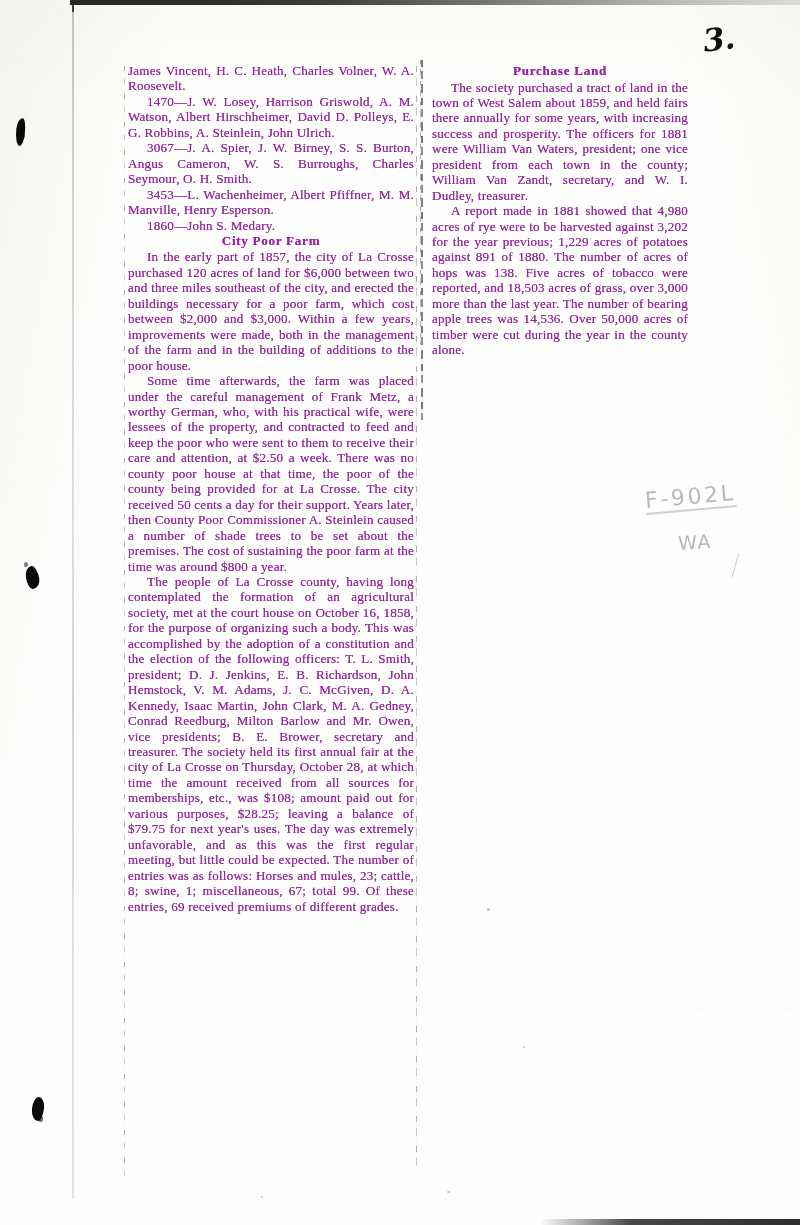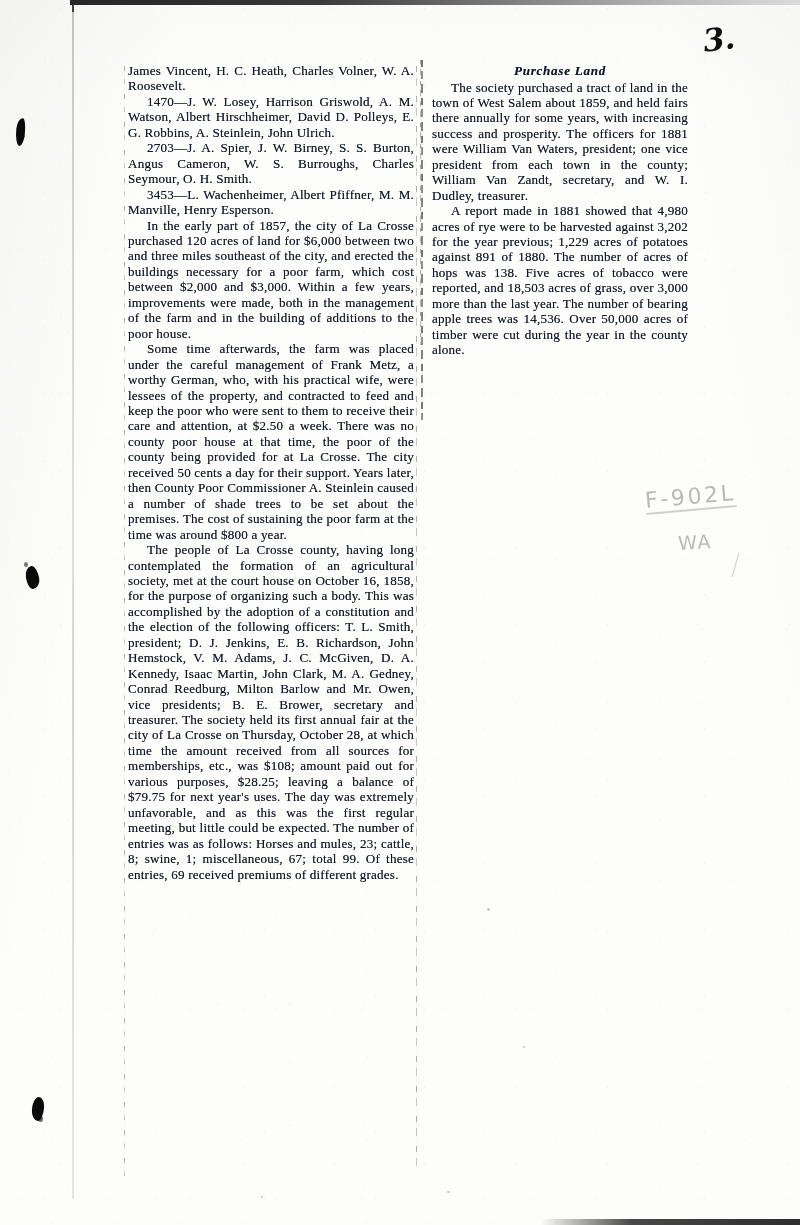--- a/index.html
+++ b/index.html
@@ -104,21 +104,21 @@
     left: 416px; top: 66px;
     width: 1px; height: 1105px;
     background: repeating-linear-gradient(180deg,
       rgba(0,0,0,0.32) 0 6px, rgba(0,0,0,0.03) 6px 12px,
       rgba(0,0,0,0.22) 12px 20px, rgba(0,0,0,0.02) 20px 30px);
   }
 
   
   .column {
     position: absolute;
-    color: #0f172a;
+    color: #a21caf;
     font-size: 13.1px;
     line-height: 15.45px;
     text-align: justify;
     text-justify: inter-word;
     letter-spacing: .015em;
   }
   #col-left  { left: 128px; top: 63px;  width: 286px; }
   #col-right { left: 432px; top: 63px;  width: 256px; }
 
   .para {
@@ -128,21 +128,20 @@
   }
   .para.noindent { text-indent: 0; }
 
   .heading {
     margin: 0;
     text-align: center;
     font-weight: bold;
     letter-spacing: .055em;
     font-size: 13.1px;
     line-height: 16.5px;
-    font-style: italic;
   }
 
   
   #col-left, #col-right { text-shadow: 0 0 .35px rgba(0,0,0,0.55); }
 
   
   .handwritten {
     position: absolute;
     font-family: "DejaVu Serif", serif;
     color: #101010;
@@ -247,25 +246,27 @@
   <div class="col-rule-2"></div>
   <div class="col-edge-left"></div>
   <div class="col-edge-mid"></div>
 
   <div class="column" id="col-left">
 
     <p class="para noindent">James Vincent, H. C. Heath, Charles Volner, W. A. Roosevelt.</p>
 
     <p class="para">1470—J. W. Losey, Harrison Griswold, A. M. Watson, Albert Hirschheimer, David D. Polleys, E. G. Robbins, A. Steinlein, John Ulrich.</p>
 
-    <p class="para">2703—J. A. Spier, J. W. Birney, S. S. Burton, Angus Cameron, W. S. Burroughs, Charles Seymour, O. H. Smith.</p>
+    <p class="para">3067—J. A. Spier, J. W. Birney, S. S. Burton, Angus Cameron, W. S. Burroughs, Charles Seymour, O. H. Smith.</p>
 
     <p class="para">3453—L. Wachenheimer, Albert Pfiffner, M. M. Manville, Henry Esperson.</p>
 
-
+    <p class="para">1860—John S. Medary.</p>
+
+    <p class="heading">City Poor Farm</p>
 
     <p class="para">In the early part of 1857, the city of La Crosse purchased 120 acres of land for $6,000 between two and three miles southeast of the city, and erected the buildings necessary for a poor farm, which cost between $2,000 and $3,000. Within a few years, improvements were made, both in the management of the farm and in the building of additions to the poor house.</p>
 
     <p class="para">Some time afterwards, the farm was placed under the careful management of Frank Metz, a worthy German, who, with his practical wife, were lessees of the property, and contracted to feed and keep the poor who were sent to them to receive their care and attention, at $2.50 a week. There was no county poor house at that time, the poor of the county being provided for at La Crosse. The city received 50 cents a day for their support. Years later, then County Poor Commissioner A. Steinlein caused a number of shade trees to be set about the premises. The cost of sustaining the poor farm at the time was around $800 a year.</p>
 
     <p class="para">The people of La Crosse county, having long contemplated the formation of an agricultural society, met at the court house on October 16, 1858, for the purpose of organizing such a body. This was accomplished by the adoption of a constitution and the election of the following officers: T. L. Smith, president; D. J. Jenkins, E. B. Richardson, John Hemstock, V. M. Adams, J. C. McGiven, D. A. Kennedy, Isaac Martin, John Clark, M. A. Gedney, Conrad Reedburg, Milton Barlow and Mr. Owen, vice presidents; B. E. Brower, secretary and treasurer. The society held its first annual fair at the city of La Crosse on Thursday, October 28, at which time the amount received from all sources for memberships, etc., was $108; amount paid out for various purposes, $28.25; leaving a balance of $79.75 for next year's uses. The day was extremely unfavorable, and as this was the first regular meeting, but little could be expected. The number of entries was as follows: Horses and mules, 23; cattle, 8; swine, 1; miscellaneous, 67; total 99. Of these entries, 69 received premiums of different grades.</p>
   </div>
 
   <div class="column" id="col-right">
 

